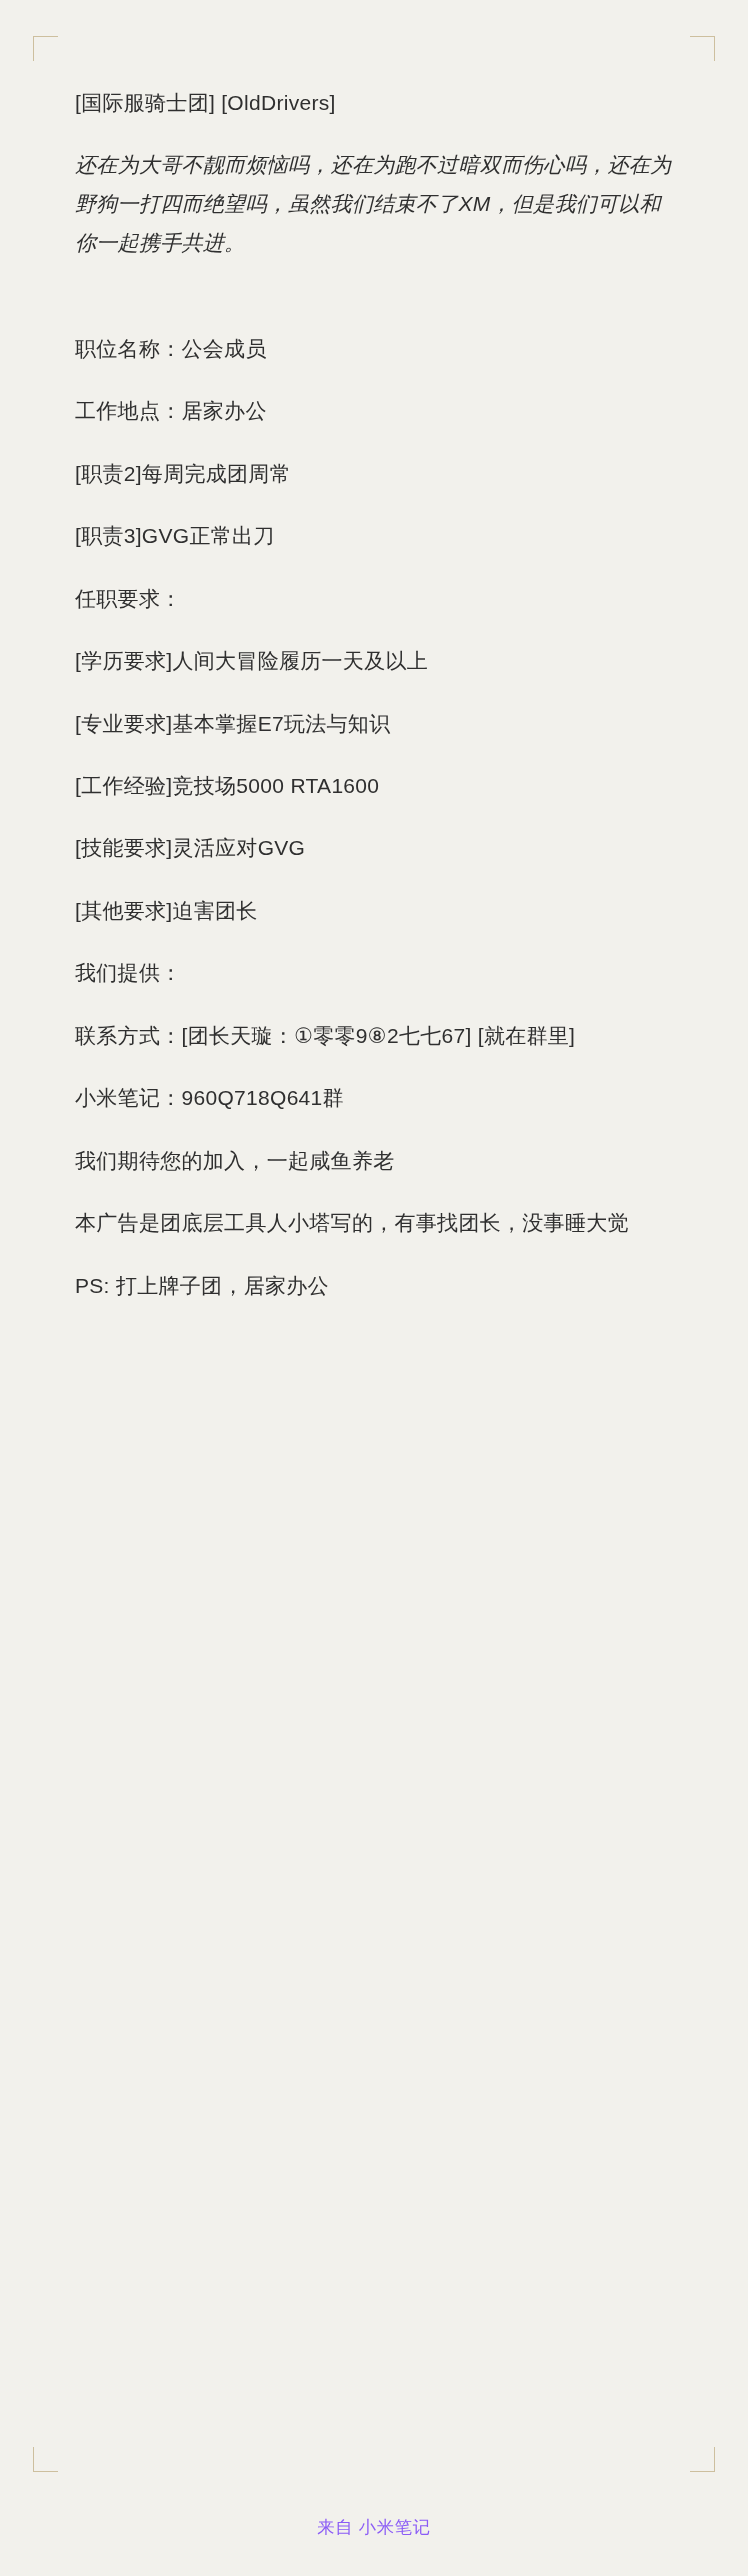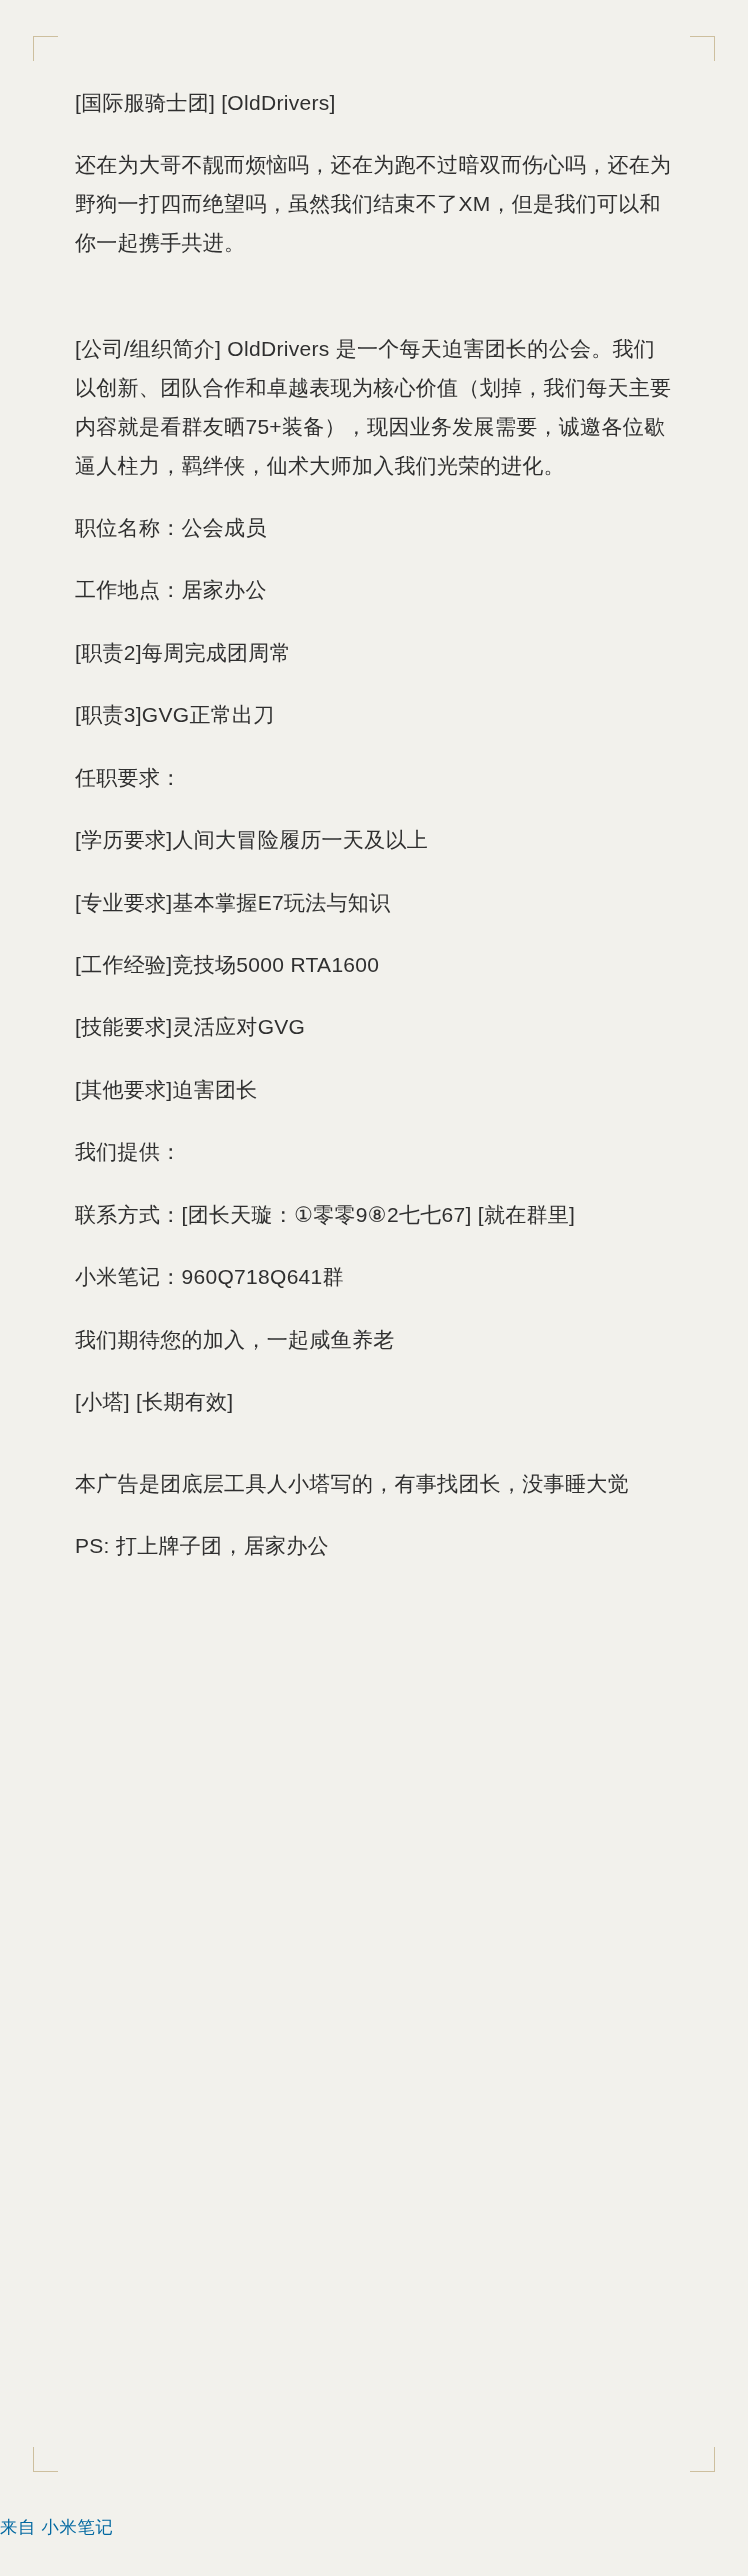--- a/index.html
+++ b/index.html
@@ -49,66 +49,65 @@
   p.para {
     font-size: 21px;
     line-height: 1.85;
     margin: 0 0 23.6px 0;
     letter-spacing: 0.3px;
     color: #2f2f2f;
     font-weight: 400;
   }
   p.para.gap-big {
     margin-bottom: 67px;
+    font-style: italic;
   }
   p.para.gap-med {
     margin-bottom: 43px;
   }
 
   .footer {
     position: absolute;
     left: 0;
     right: 0;
     bottom: 37px;
-    text-align: left;
+    text-align: center;
     font-size: 17.3px;
-    color: #0369a1;
+    color: #8b5cf6;
     letter-spacing: 0.7px;
   }
 </style>
 </head>
 <body>
 
 <div class="page">
 
   <div class="frame">
     <span class="corner tl"></span>
     <span class="corner tr"></span>
     <span class="corner bl"></span>
     <span class="corner br"></span>
   </div>
 
   <div class="content">
     <p class="para">[国际服骑士团] [OldDrivers]</p>
     <p class="para gap-big">还在为大哥不靓而烦恼吗，还在为跑不过暗双而伤心吗，还在为野狗一打四而绝望吗，虽然我们结束不了XM，但是我们可以和你一起携手共进。</p>
-    <p class="para">[公司/组织简介] OldDrivers 是一个每天迫害团长的公会。我们以创新、团队合作和卓越表现为核心价值（划掉，我们每天主要内容就是看群友晒75+装备），现因业务发展需要，诚邀各位歇逼人柱力，羁绊侠，仙术大师加入我们光荣的进化。</p>
     <p class="para">职位名称：公会成员</p>
     <p class="para">工作地点：居家办公</p>
     <p class="para">[职责2]每周完成团周常</p>
     <p class="para">[职责3]GVG正常出刀</p>
     <p class="para">任职要求：</p>
     <p class="para">[学历要求]人间大冒险履历一天及以上</p>
     <p class="para">[专业要求]基本掌握E7玩法与知识</p>
     <p class="para">[工作经验]竞技场5000 RTA1600</p>
     <p class="para">[技能要求]灵活应对GVG</p>
     <p class="para">[其他要求]迫害团长</p>
     <p class="para">我们提供：</p>
     <p class="para">联系方式：[团长天璇：①零零9⑧2七七67] [就在群里]</p>
     <p class="para">小米笔记：960Q718Q641群</p>
     <p class="para">我们期待您的加入，一起咸鱼养老</p>
-    <p class="para gap-med">[小塔] [长期有效]</p>
     <p class="para">本广告是团底层工具人小塔写的，有事找团长，没事睡大觉</p>
     <p class="para">PS: 打上牌子团，居家办公</p>
   </div>
 
   <div class="footer">来自 小米笔记</div>
 </div>
 
 
 </body></html>

